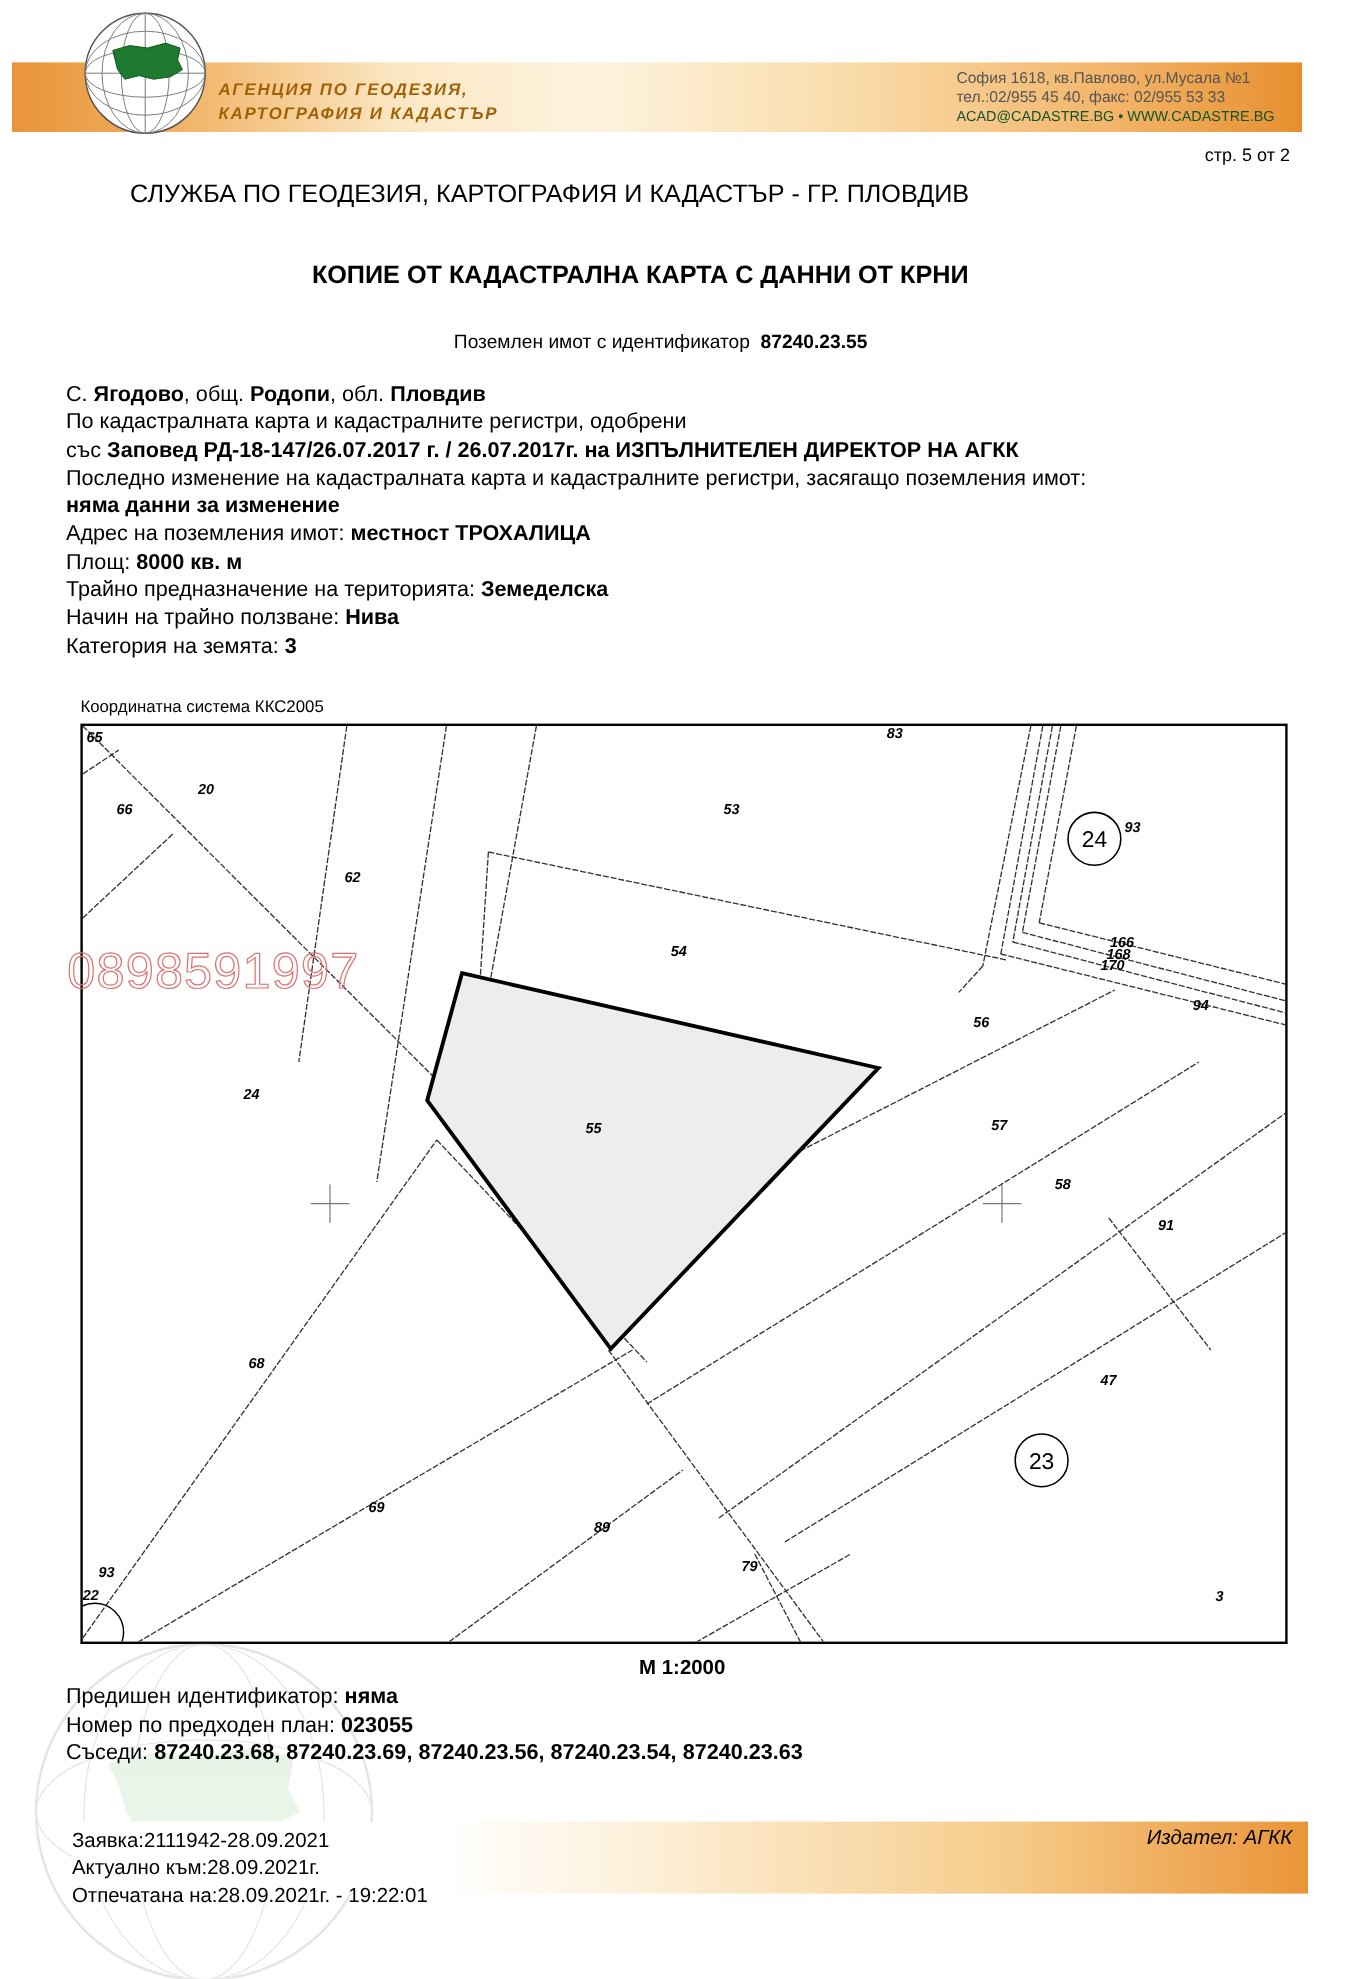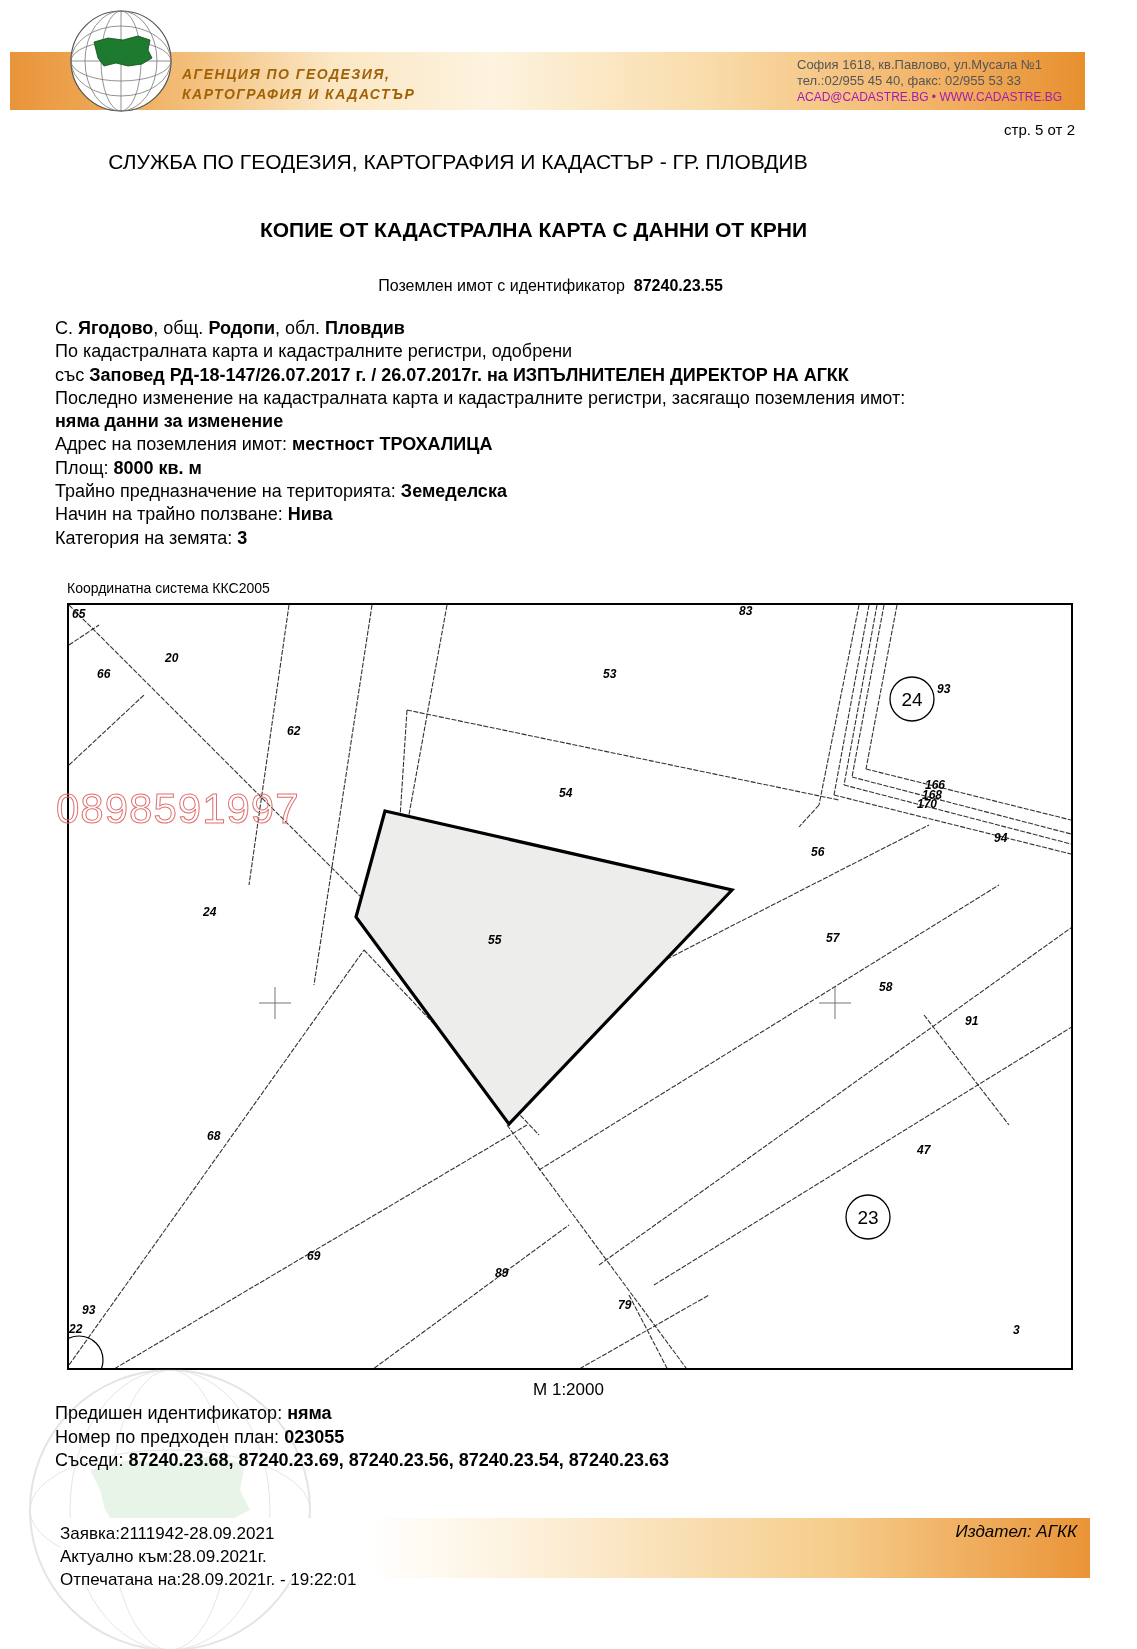--- a/index.html
+++ b/index.html
@@ -1,32 +1,32 @@
 <!DOCTYPE html>
 <html><head>
 <meta charset="utf-8">
 <style>
   html,body{margin:0;padding:0;background:#fff;}
   body{width:1137px;height:1649px;position:relative;overflow:hidden;font-family:"Liberation Sans",sans-serif;color:#000;}
   .hdr-band{position:absolute;left:10px;top:52px;width:1075px;height:58px;background:linear-gradient(90deg,#e9943a 0%,#f0b060 12%,#fbe7c4 30%,#fdf3df 45%,#f9dcaa 65%,#f3b56a 85%,#e78f2e 100%);}
   .globe{position:absolute;left:68px;top:8px;width:106px;height:106px;}
   .agency{position:absolute;left:182px;top:64px;color:#a16207;font-weight:bold;font-style:italic;font-size:14px;letter-spacing:1.5px;line-height:20px;}
   .contact{position:absolute;left:797px;top:57px;font-size:13px;line-height:16px;color:#555;}
-  .contact .web{color:#a21caf;font-size:12px;}
+  .contact .web{color:#14532d;font-size:12px;}
   .pageno{position:absolute;right:62px;top:121px;font-size:15px;}
   .office{position:absolute;left:0;width:916px;top:150px;text-align:center;font-size:21px;}
   .doctitle{position:absolute;left:0;width:1067px;top:218px;text-align:center;font-size:21px;font-weight:bold;}
   .ident{position:absolute;left:0;width:1101px;top:277px;text-align:center;font-size:16px;}
   .info{position:absolute;left:55px;top:317px;font-size:18px;line-height:23.3px;}
   .info b{font-weight:bold;}
   .coord{position:absolute;left:67px;top:580px;font-size:14px;}
   .map{position:absolute;left:67px;top:603px;width:1006px;height:767px;border:2px solid #000;box-sizing:border-box;overflow:hidden;}
   .map svg{position:absolute;left:0;top:0;}
   .watermark{position:absolute;left:56px;top:785px;font-size:42px;letter-spacing:1px;color:transparent;-webkit-text-stroke:1px #e07070;font-family:"Liberation Sans",sans-serif;}
-  .scale{position:absolute;left:0;width:1137px;top:1380px;text-align:center;font-size:17px;font-weight:normal;}
+  .scale{position:absolute;left:0;width:1137px;top:1380px;text-align:center;font-size:17px;font-weight:bold;}
   .after{position:absolute;left:55px;top:1402px;font-size:18px;line-height:23.5px;}
   .foot-band{position:absolute;left:60px;top:1518px;width:1030px;height:60px;background:linear-gradient(90deg,#fff 0%,#fff 30%,#fdf1dc 45%,#f6cd8c 75%,#ea9438 100%);}
   .bgglobe{position:absolute;left:20px;top:1360px;width:300px;height:300px;opacity:0.22;}
   .foot-left{position:absolute;left:60px;top:1522px;font-size:17px;line-height:23px;}
   .publisher{position:absolute;right:60px;top:1522px;font-size:17px;font-style:italic;}
   .lbl{font-style:italic;font-weight:bold;font-size:12px;font-family:"Liberation Sans",sans-serif;}
 </style>
 </head>
 <body>
 

